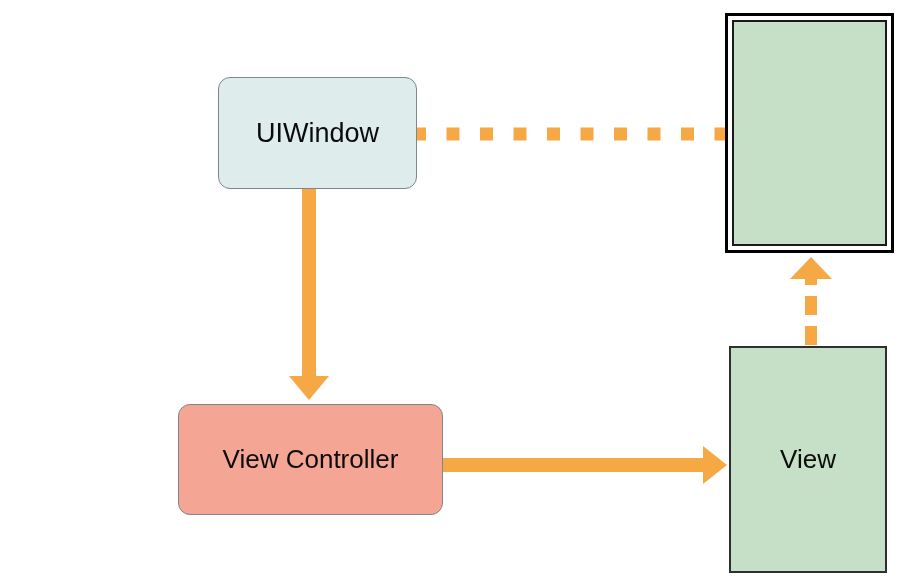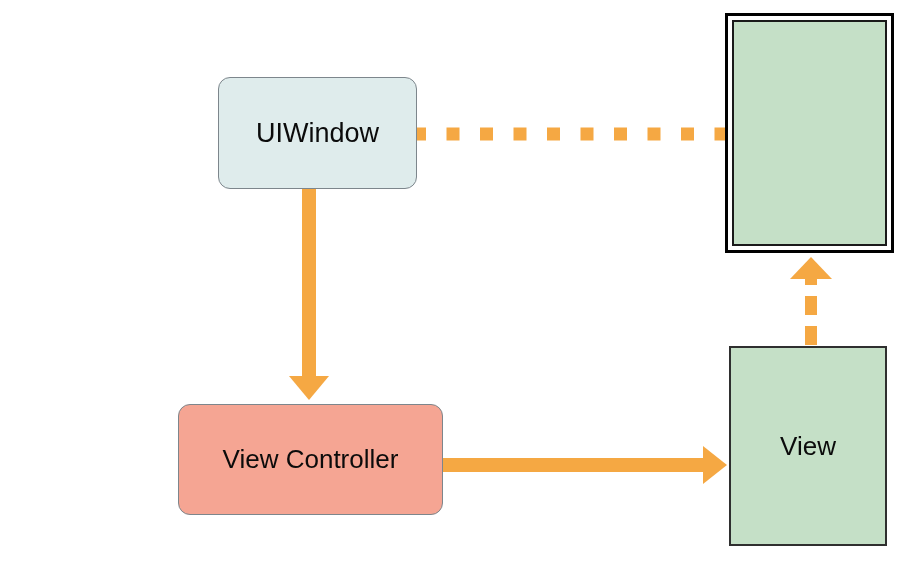--- a/index.html
+++ b/index.html
@@ -53,21 +53,21 @@
     left: 178px; top: 404px;
     width: 265px; height: 111px;
     background: var(--controller-fill);
     border: 1.5px solid var(--node-border);
     border-radius: 12px;
     font-size: 26px;
     text-align: right;
   }
   .node-view {
     left: 729px; top: 346px;
-    width: 158px; height: 200px;
+    width: 158px; height: 227px;
     background: var(--green-fill);
     border: 2px solid var(--dark-border);
     font-size: 26px;
   }
   .screen-outer {
     position: absolute;
     left: 725px; top: 13px;
     width: 169px; height: 240px;
     background: var(--background);
     border: 3px solid var(--screen-border);

